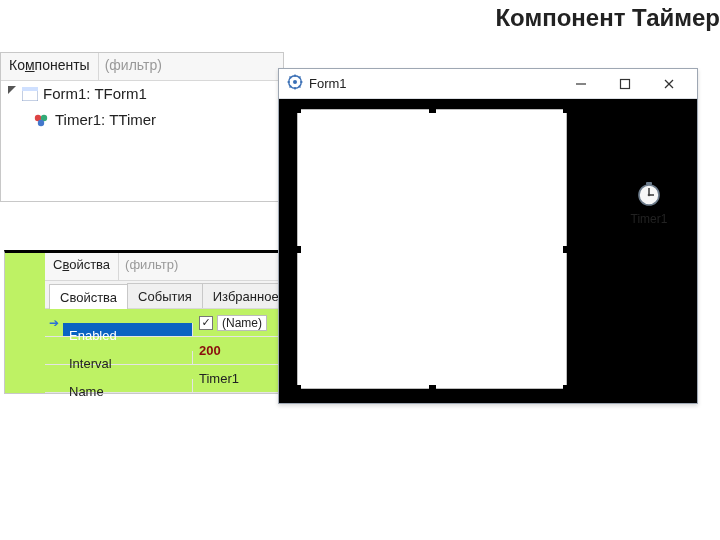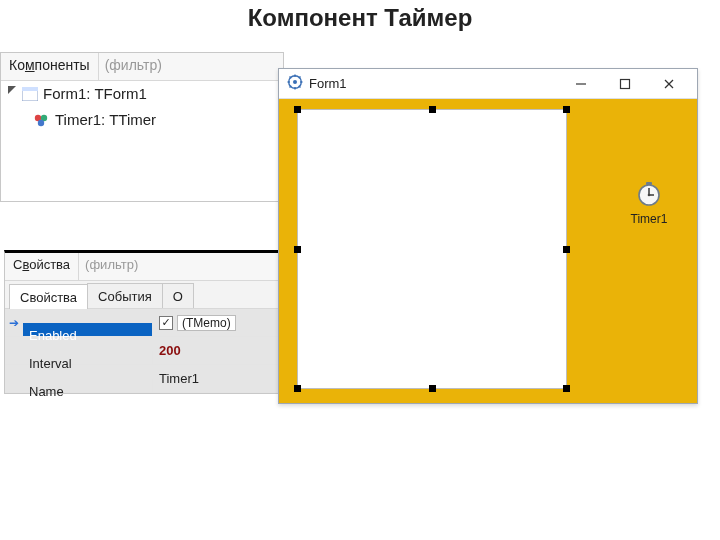--- a/index.html
+++ b/index.html
@@ -10,21 +10,21 @@
     font-size: 13px;
     background: #fff;
     color: #222;
     position: relative;
     overflow: hidden;
   }
 
   .slide-title {
     position: absolute;
     top: 4px; left: 0; right: 0;
-    text-align: center;
+    text-align: right;
     font-size: 24px;
     font-weight: 700;
     font-family: Arial, sans-serif;
   }
 
   
   .comp-panel {
     position: absolute;
     top: 52px; left: 0;
     width: 284px; height: 150px;
@@ -62,21 +62,22 @@
   .caret svg { display: block; }
   .ico { width: 18px; height: 18px; display: inline-flex; align-items:center; justify-content:center; }
 
   
   .prop-panel {
     position: absolute;
     top: 250px; left: 4px;
     width: 326px;
     border: 1px solid #c8c8c8;
     border-top: 3px solid #000;
-    background: #e5e5e5;
+    background: #bef264;
+    padding-left: 40px;
   }
   .prop-head {
     display: flex;
     height: 28px;
     border-bottom: 1px solid #d8d8d8;
     background: #f7f7f7;
   }
   .prop-head .lbl { padding: 4px 8px; border-right: 1px solid #d8d8d8; }
   .prop-head .filter { flex:1; padding:4px 6px; color:#999; }
 
@@ -143,21 +144,21 @@
     font-size: 12px;
     background: #fff;
   }
 
   
   .form-win {
     position: absolute;
     top: 68px; left: 278px;
     width: 420px; height: 336px;
     border: 1px solid #9ea7b3;
-    background: #eab308;
+    background: #000000;
     box-shadow: 0 2px 4px rgba(0,0,0,.15);
   }
   .titlebar {
     height: 30px;
     display: flex; align-items: center;
     padding: 0 6px 0 8px;
     border-bottom: 1px solid #dcdfe4;
     background: #fff;
   }
   .titlebar .ttl {
@@ -256,29 +257,30 @@
 <div class="prop-panel">
   <div class="prop-head">
     <span class="lbl">
       <span>С<u>в</u>ойства</span>
     </span>
     <span class="filter">(фильтр)</span>
   </div>
   <div class="tabs">
     <div class="tab active">Свойства</div>
     <div class="tab">События</div>
+    <div class="tab">Избранное</div>
     <div class="tab">О</div>
   </div>
 
   <div class="grid-row">
     <span class="grid-arrow">➔</span>
     <span class="grid-name sel">Enabled</span>
     <span class="grid-val">
       <span class="chk">✓</span>
-      <span class="true-box">(TMemo)</span>
+      <span class="true-box">(Name)</span>
     </span>
   </div>
   <div class="grid-row">
     <span class="grid-arrow"></span>
     <span class="grid-name">Interval</span>
     <span class="grid-val bold">200</span>
   </div>
   <div class="grid-row">
     <span class="grid-arrow"></span>
     <span class="grid-name">Name</span>

